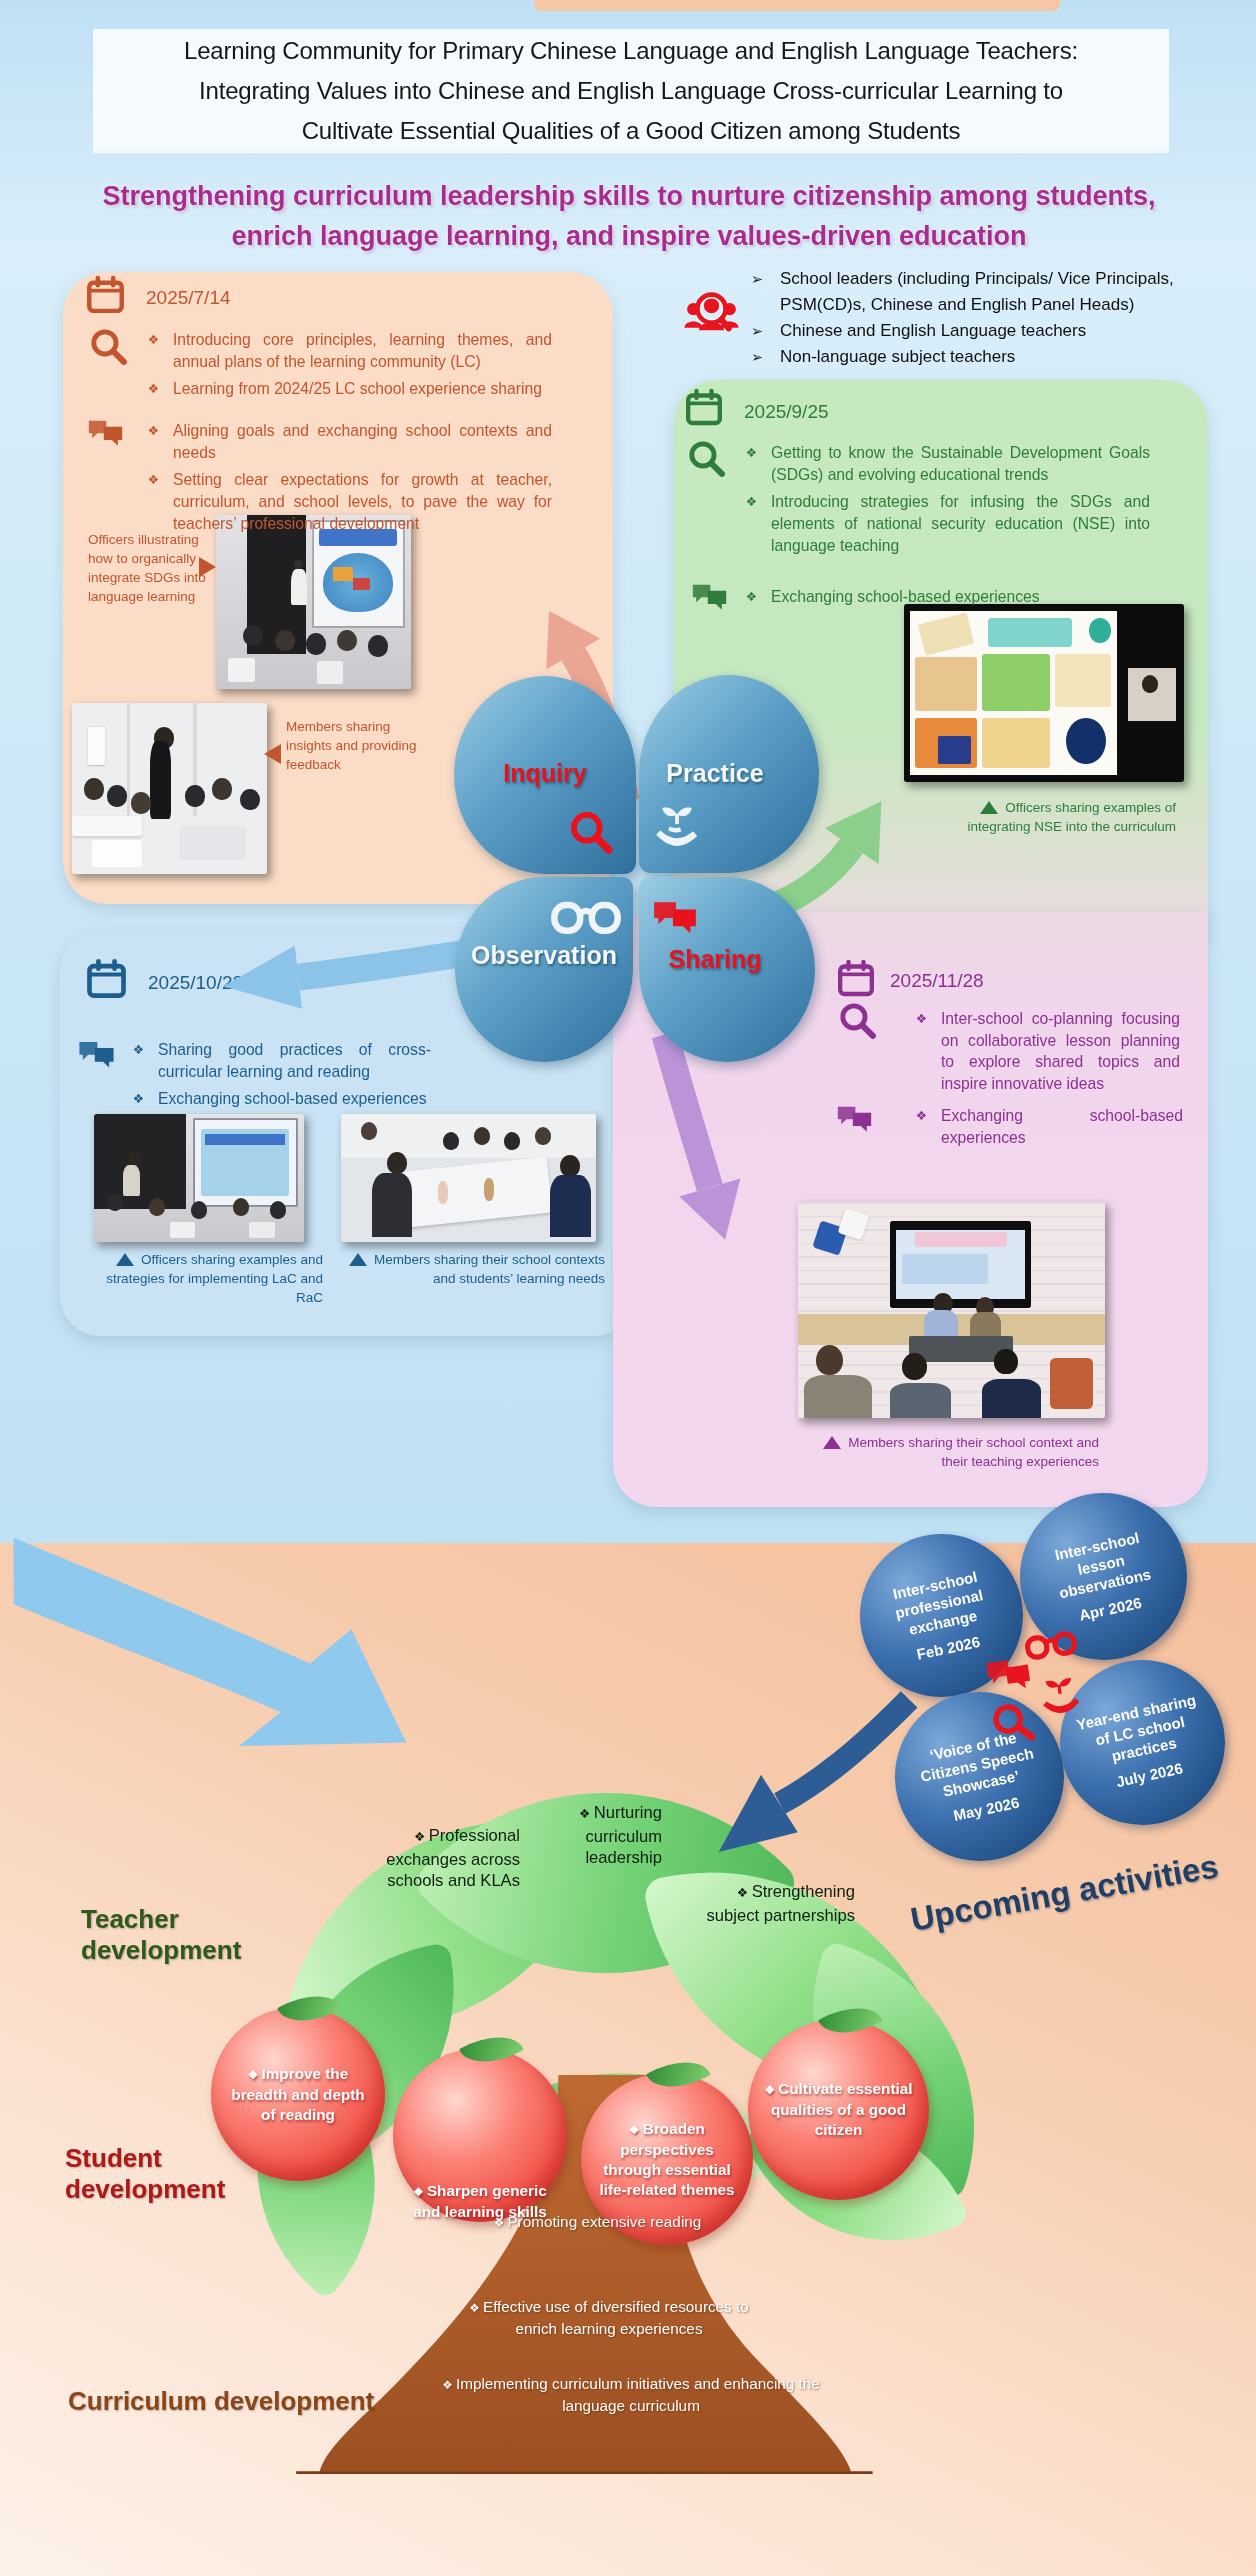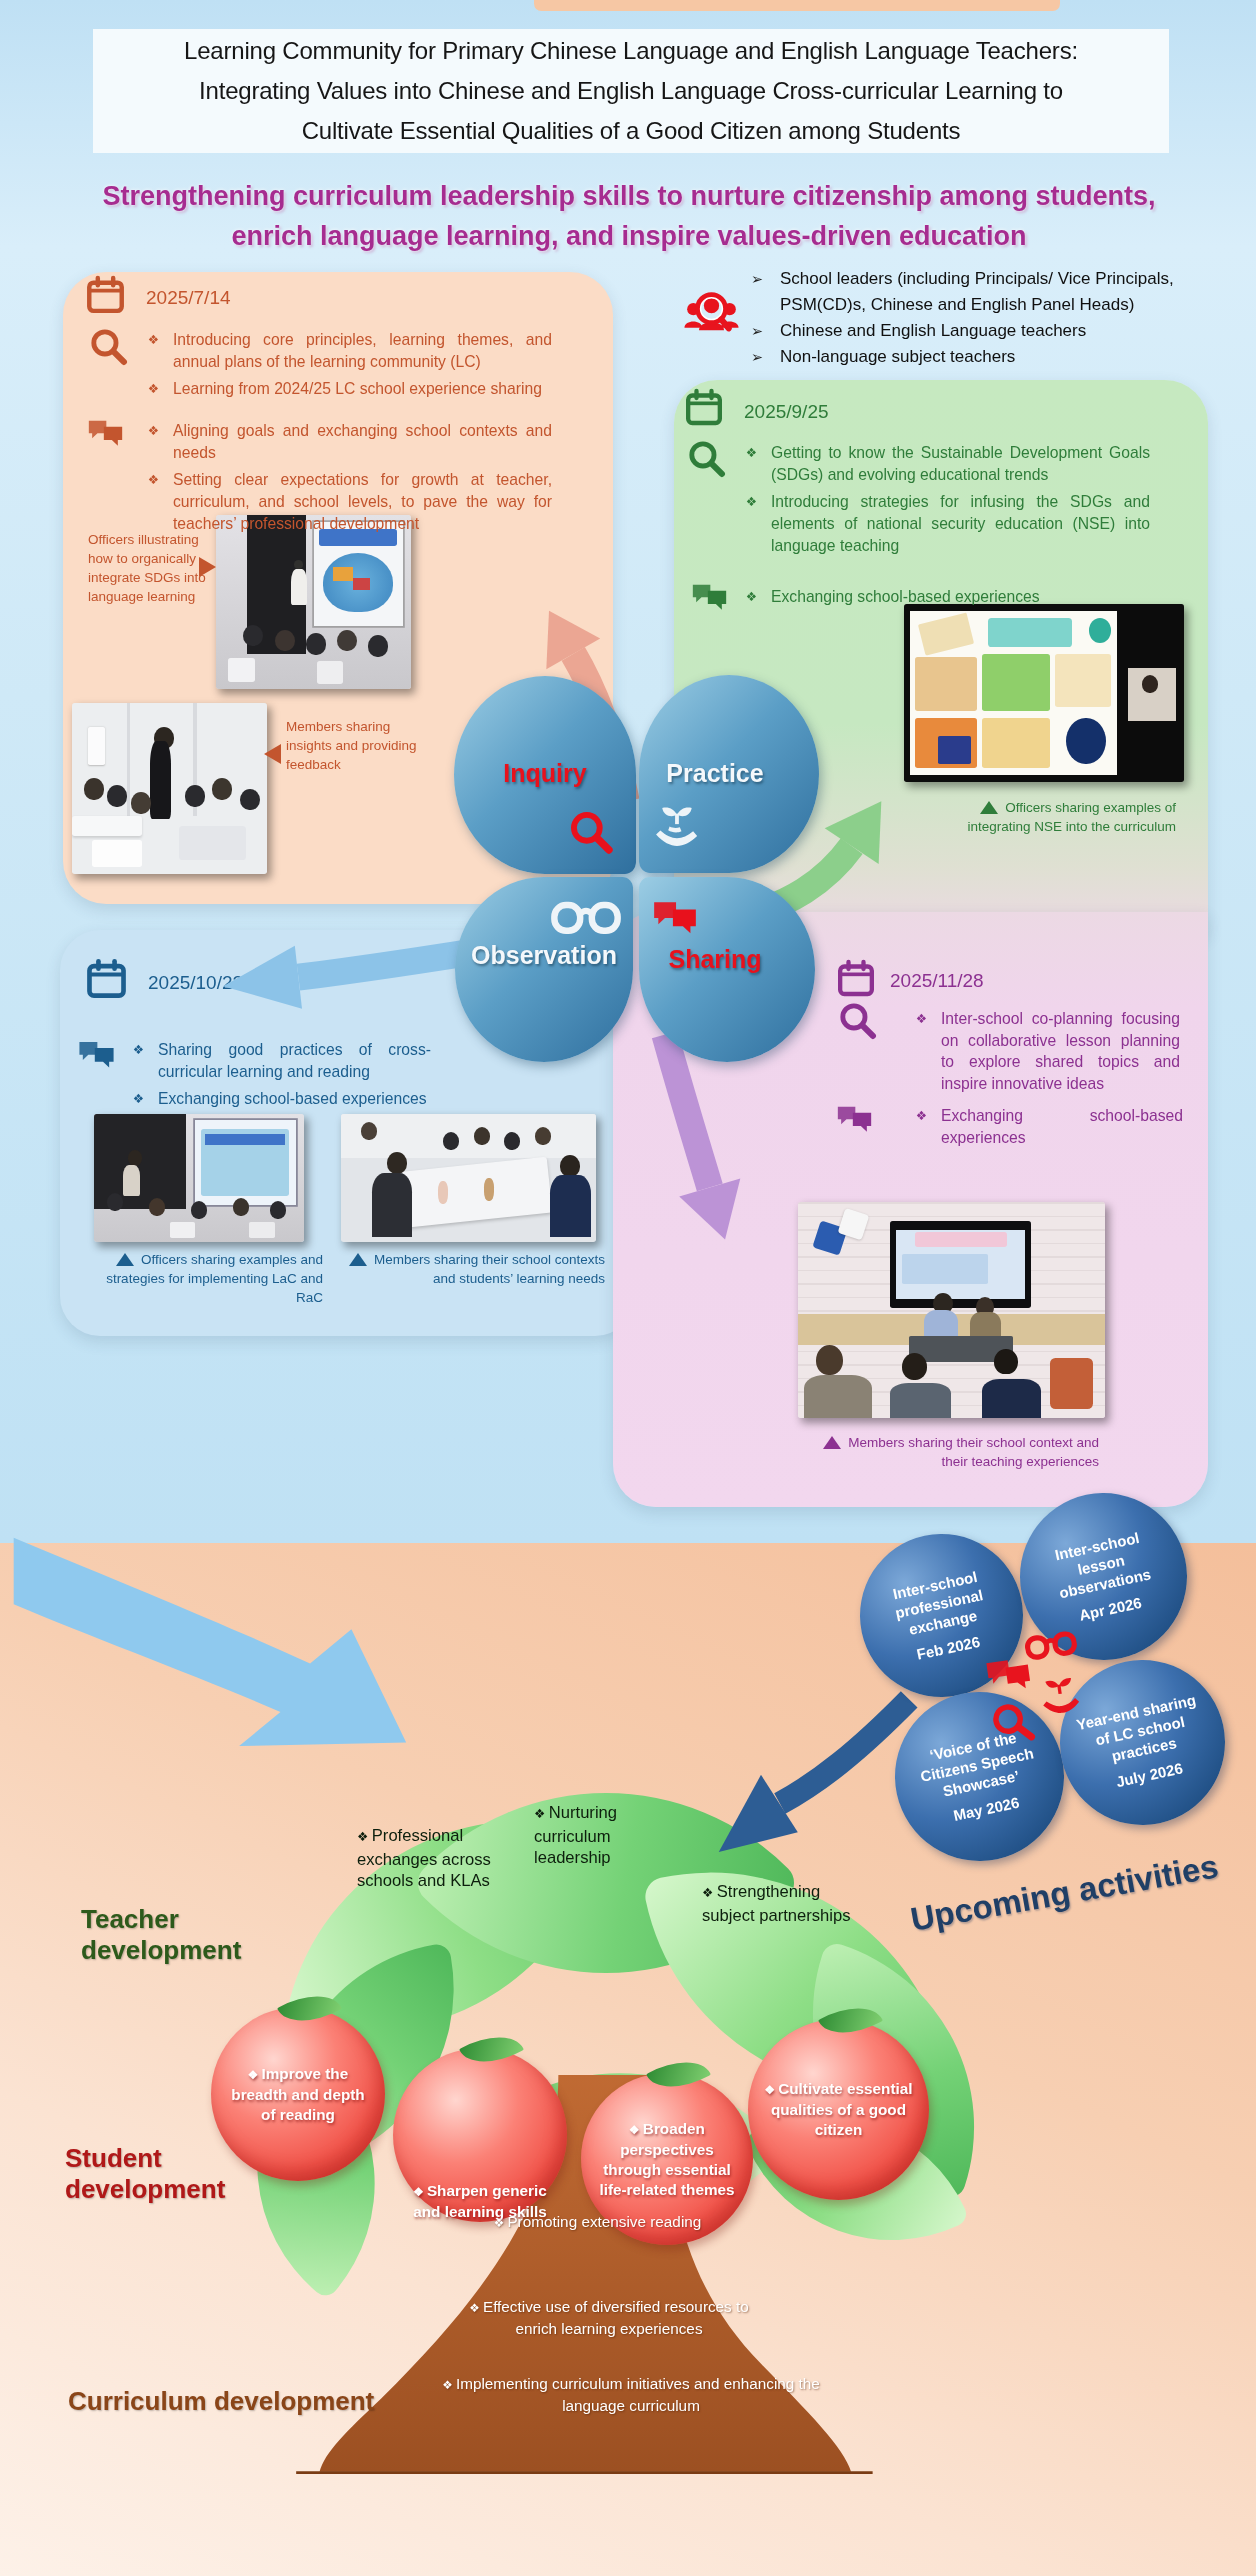--- a/index.html
+++ b/index.html
@@ -105,21 +105,21 @@
     background:linear-gradient(145deg,#d6f7cc 0%,#8ede86 55%,#62c868 100%);}
   .leaf.dk{background:linear-gradient(145deg,#bff0b4 0%,#74d276 55%,#4fb85a 100%);}
   #lf1{left:314px;top:1796px;width:260px;height:260px;transform:rotate(-75deg);}
   #lf2{left:467px;top:1744px;width:278px;height:278px;transform:rotate(-45deg);}
   #lf3{left:666px;top:1852px;width:260px;height:260px;transform:rotate(-12deg);}
   #lf4{left:269px;top:1958px;width:198px;height:198px;transform:rotate(-100deg);}
   #lf5{left:790px;top:1967px;width:207px;height:207px;transform:rotate(18deg);}
   #lf6{left:503px;top:2032px;width:234px;height:234px;transform:rotate(135deg);}
   #lf7{left:226px;top:2084px;width:180px;height:180px;transform:rotate(-140deg);}
   #lf8{left:771px;top:2093px;width:171px;height:171px;transform:rotate(155deg);}
-  .leaf-text{position:absolute;z-index:4;font-size:16.6px;line-height:21.6px;color:#0d1f0d;text-align:left;}
+  .leaf-text{position:absolute;z-index:4;font-size:16.6px;line-height:21.6px;color:#0d1f0d;text-align:right;}
   .leaf-text::before{content:"\2756  ";font-size:12.6px;}
   #lt1{left:357px;top:1825px;width:163px;}
   #lt2{left:534px;top:1802px;width:128px;}
   #lt3{left:702px;top:1881px;width:153px;}
   .dev-label{position:absolute;z-index:4;font-size:26px;font-weight:bold;
     text-shadow:0.9px 0.9px 1.8px rgba(0,0,0,.25);}
   #teacher-label{left:81px;top:1904px;width:251px;color:#2d5a1b;}
   #student-label{left:65px;top:2143px;width:260px;color:#b01818;}
   #curriculum-label{left:68px;top:2386px;width:332px;color:#8a4518;}
   .apple{position:absolute;z-index:3;border-radius:50%;display:flex;align-items:center;justify-content:center;

